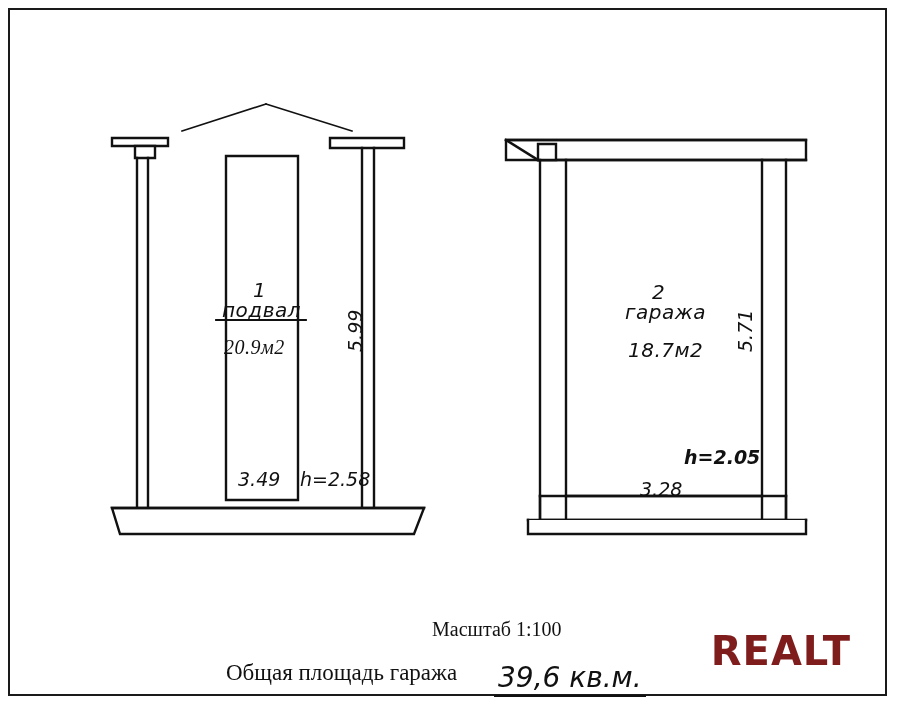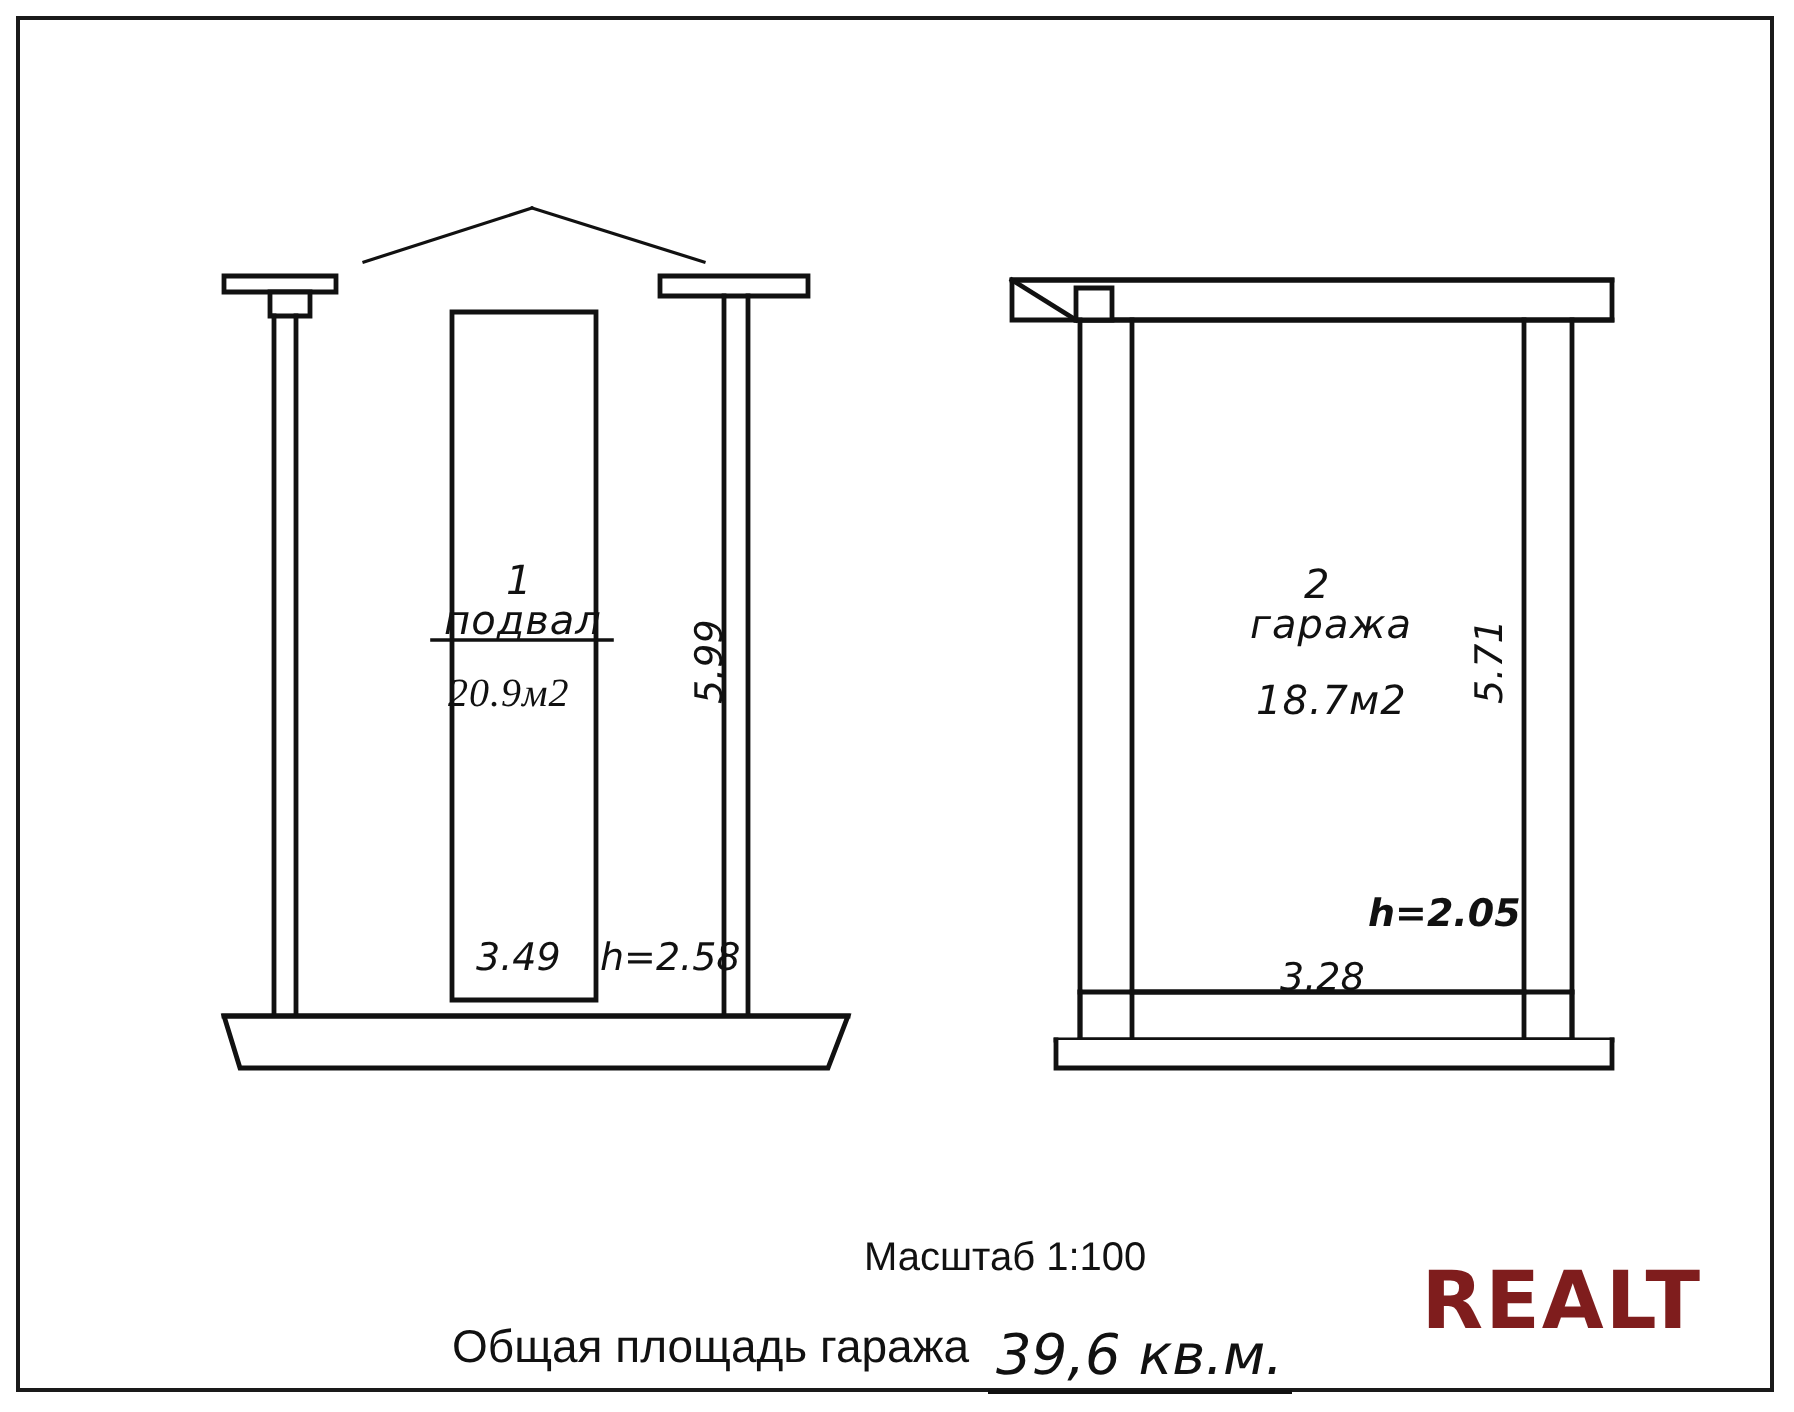--- a/index.html
+++ b/index.html
@@ -26,21 +26,21 @@
   }
   svg.plan {
     position: absolute;
     left: 0;
     top: 0;
     width: 897px;
     height: 706px;
   }
   .lbl {
     position: absolute;
-    font-family: Liberation Sans, sans-serif;
+    font-family: Liberation Serif, serif;
     color: #111111;
     white-space: nowrap;
   }
   .hand {
     font-family: "DejaVu Sans", sans-serif;
     font-style: italic;
     font-size: 20px;
     color: #111;
     letter-spacing: 0.5px;
   }

